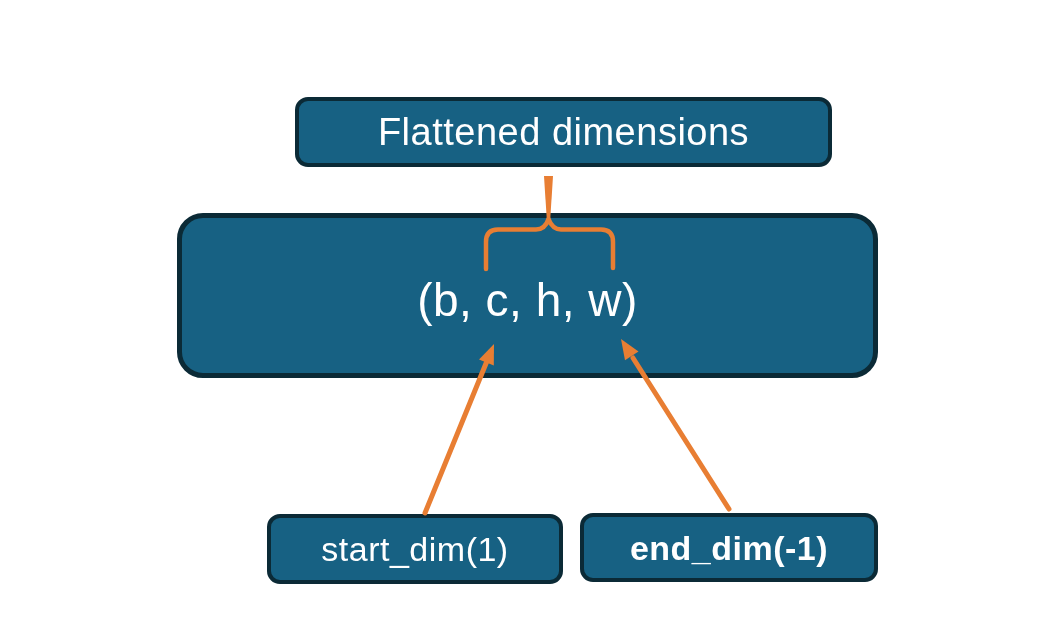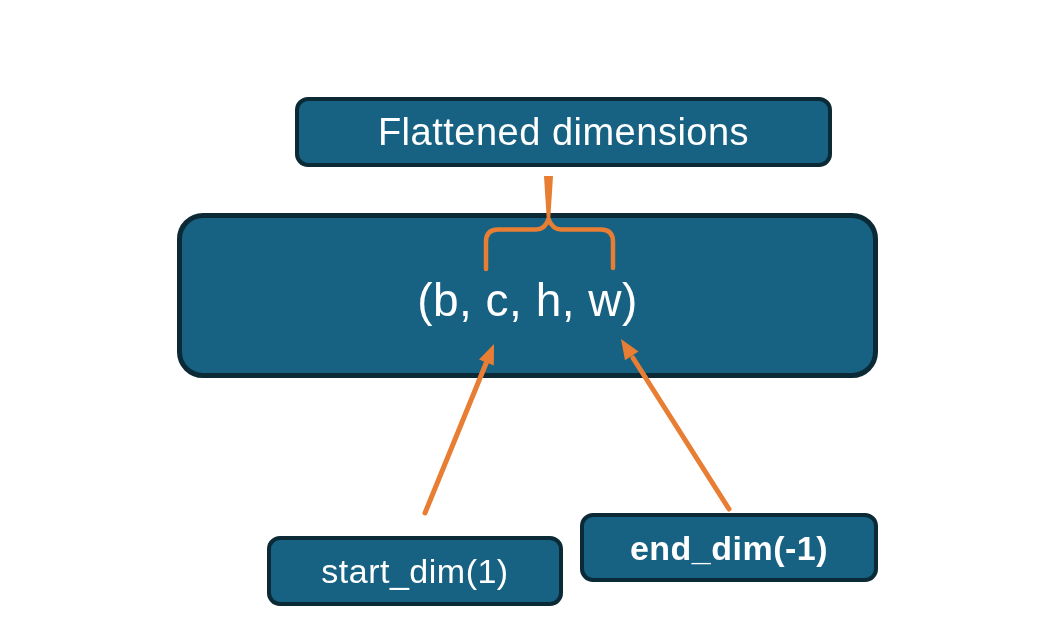--- a/index.html
+++ b/index.html
@@ -36,21 +36,21 @@
   }
   .node--tensor {
     left: 177px; top: 213px;
     width: 701px; height: 165px;
     border-width: 5px;
     border-radius: 26px;
     font-size: 46px;
   }
   .node--tensor .node__label { margin-top: 8px; }
   .node--start {
-    left: 267px; top: 536px;
+    left: 267px; top: 514px;
     width: 296px; height: 70px;
     border-radius: 13px;
     font-size: 34px;
   }
   .node--end {
     left: 580px; top: 513px;
     width: 298px; height: 69px;
     border-radius: 13px;
     font-size: 34px;
     font-weight: bold;

